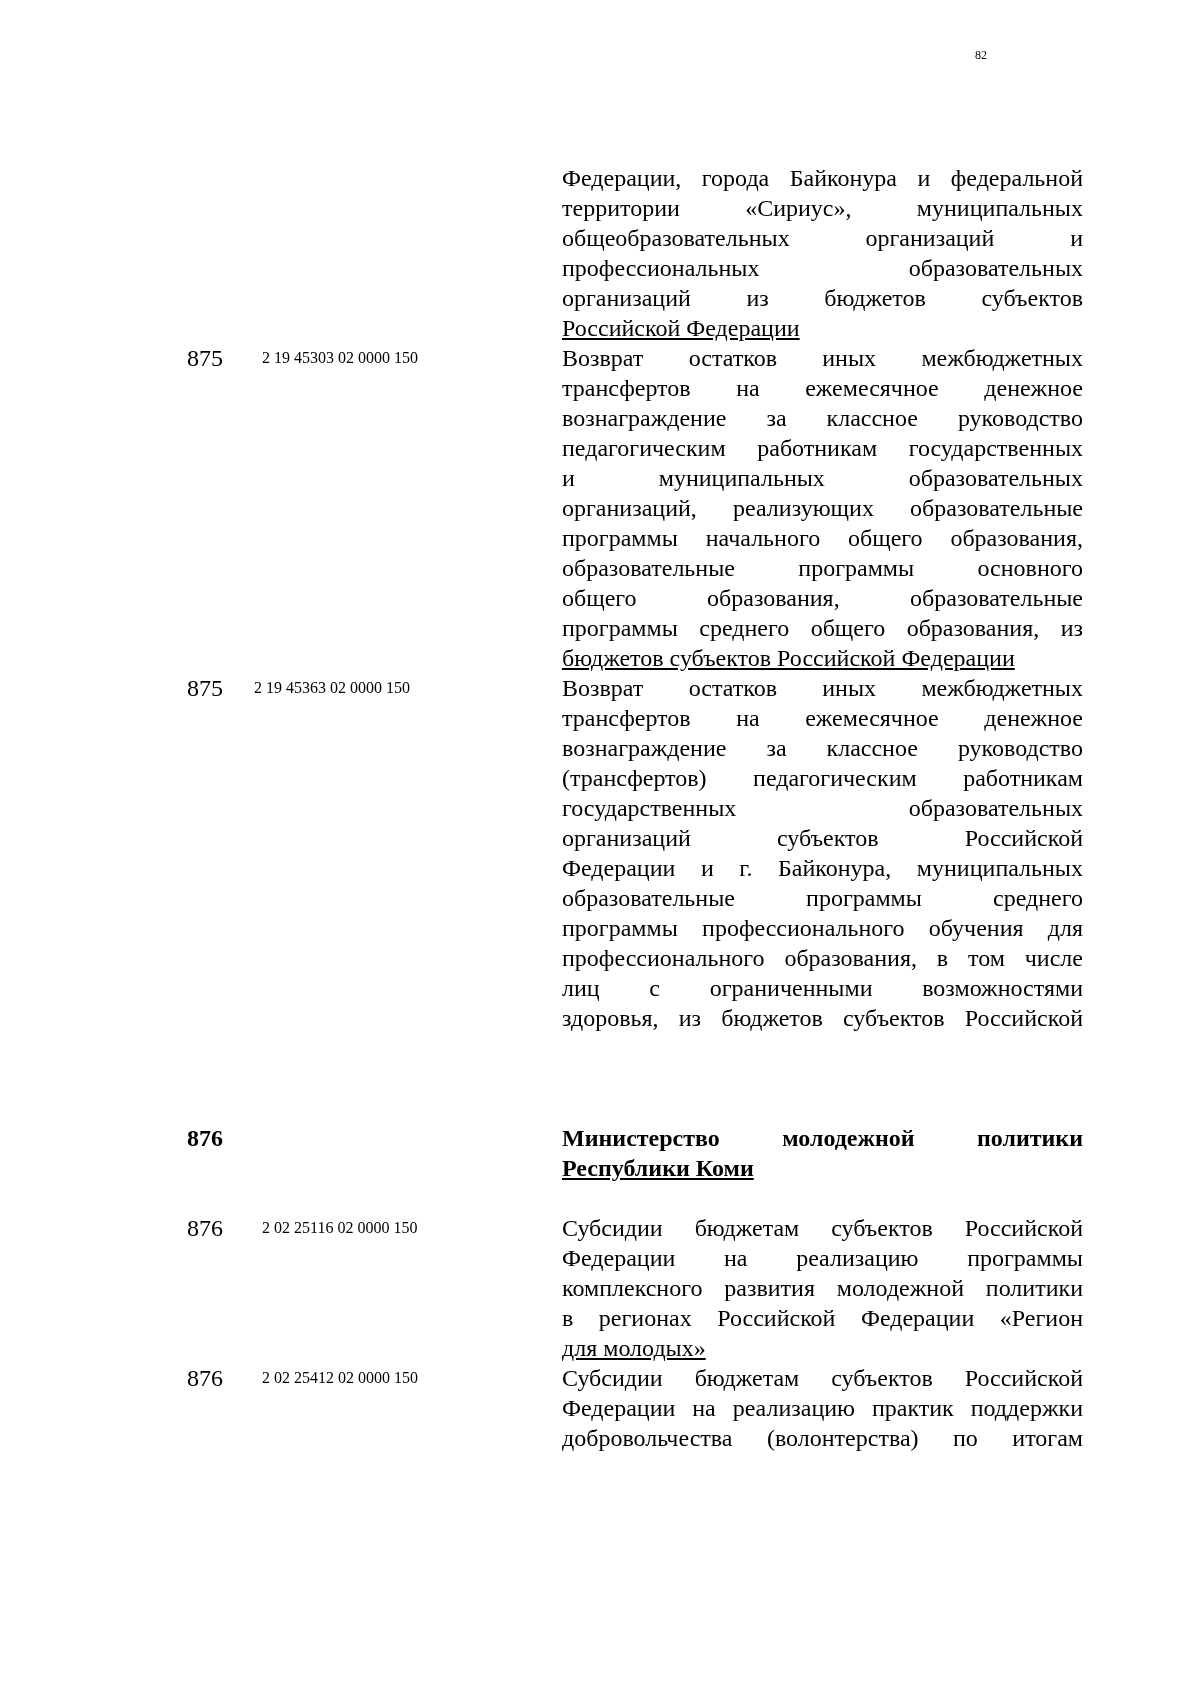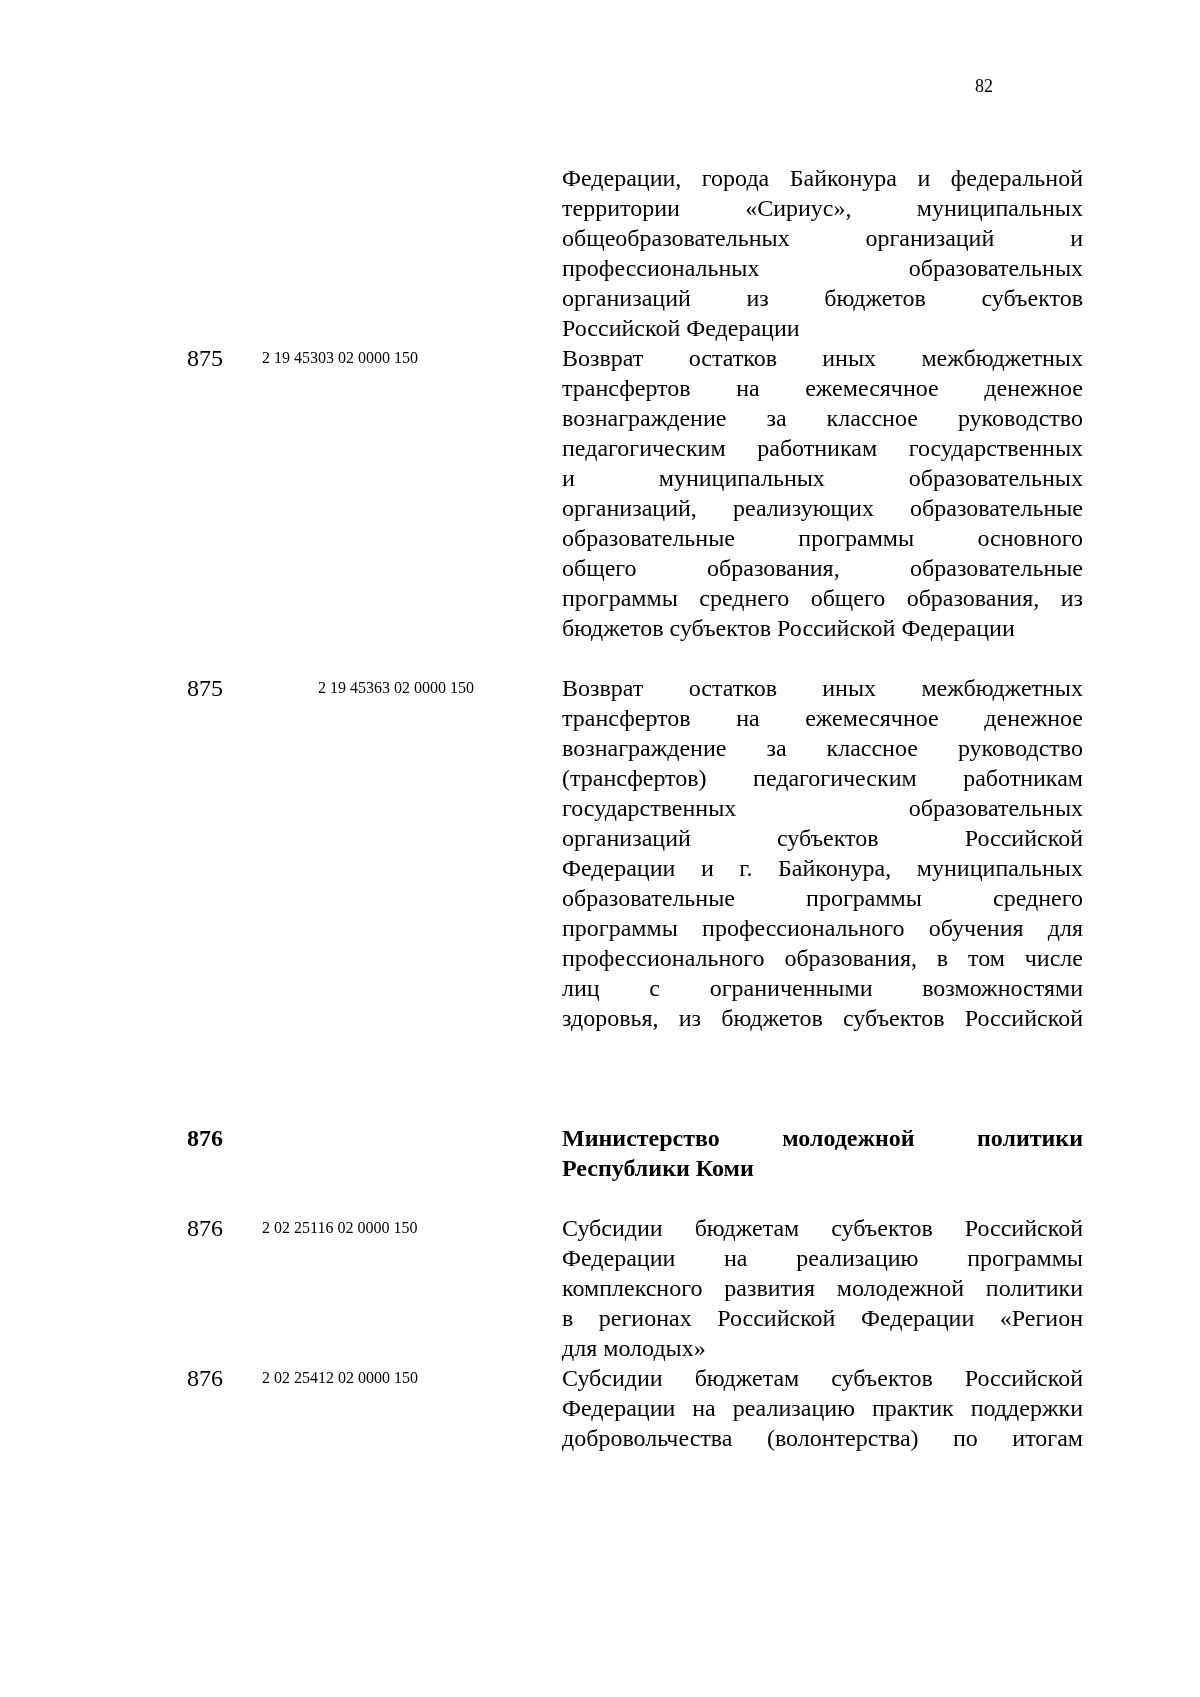--- a/index.html
+++ b/index.html
@@ -1,26 +1,26 @@
 <!DOCTYPE html>
 <html><head>
 <meta charset="utf-8">
 <style>
   html,body{margin:0;padding:0;background:#fff;}
   body{width:1200px;height:1697px;position:relative;overflow:hidden;
        font-family:"Liberation Serif","DejaVu Serif",serif;color:#000;}
-  .page-num{position:absolute;left:975px;top:76px;font-size:18px;}
+  .page-num{position:absolute;left:975px;top:48px;font-size:12px;}
   .row{position:absolute;left:0;width:1200px;}
   .c1{position:absolute;left:187px;font-size:24px;line-height:30px;}
   .c2{position:absolute;left:262px;width:258px;font-size:16px;line-height:30px;white-space:nowrap;}
-  .c2.r{text-align:center;left:262px;width:268px;}
+  .c2.r{text-align:left;left:254px;width:268px;}
   .c3{position:absolute;left:562px;width:521px;font-size:24px;line-height:30px;
       text-align:justify;text-align-last:left;}
   .c3 .ln{display:block;text-align:justify;text-align-last:justify;}
-  .c3 .ln.last{text-align-last:left;}
+  .c3 .ln.last{text-align-last:left;text-decoration:underline;}
   .bold{font-weight:bold;}
 </style>
 </head>
 <body>
 
 <div class="page-num">82</div>
 
 <div class="row" style="top:163px;">
   <div class="c3">
     <span class="ln">Федерации, города Байконура и федеральной</span>
@@ -35,20 +35,21 @@
 <div class="row" style="top:343px;">
   <div class="c1">875</div>
   <div class="c2">2 19 45303 02 0000 150</div>
   <div class="c3">
     <span class="ln">Возврат остатков иных межбюджетных</span>
     <span class="ln">трансфертов на ежемесячное денежное</span>
     <span class="ln">вознаграждение за классное руководство</span>
     <span class="ln">педагогическим работникам государственных</span>
     <span class="ln">и муниципальных образовательных</span>
     <span class="ln">организаций, реализующих образовательные</span>
+    <span class="ln">программы начального общего образования,</span>
     <span class="ln">образовательные программы основного</span>
     <span class="ln">общего образования, образовательные</span>
     <span class="ln">программы среднего общего образования, из</span>
     <span class="ln last">бюджетов субъектов Российской Федерации</span>
   </div>
 </div>
 
 <div class="row" style="top:673px;">
   <div class="c1">875</div>
   <div class="c2 r">2 19 45363 02 0000 150</div>

